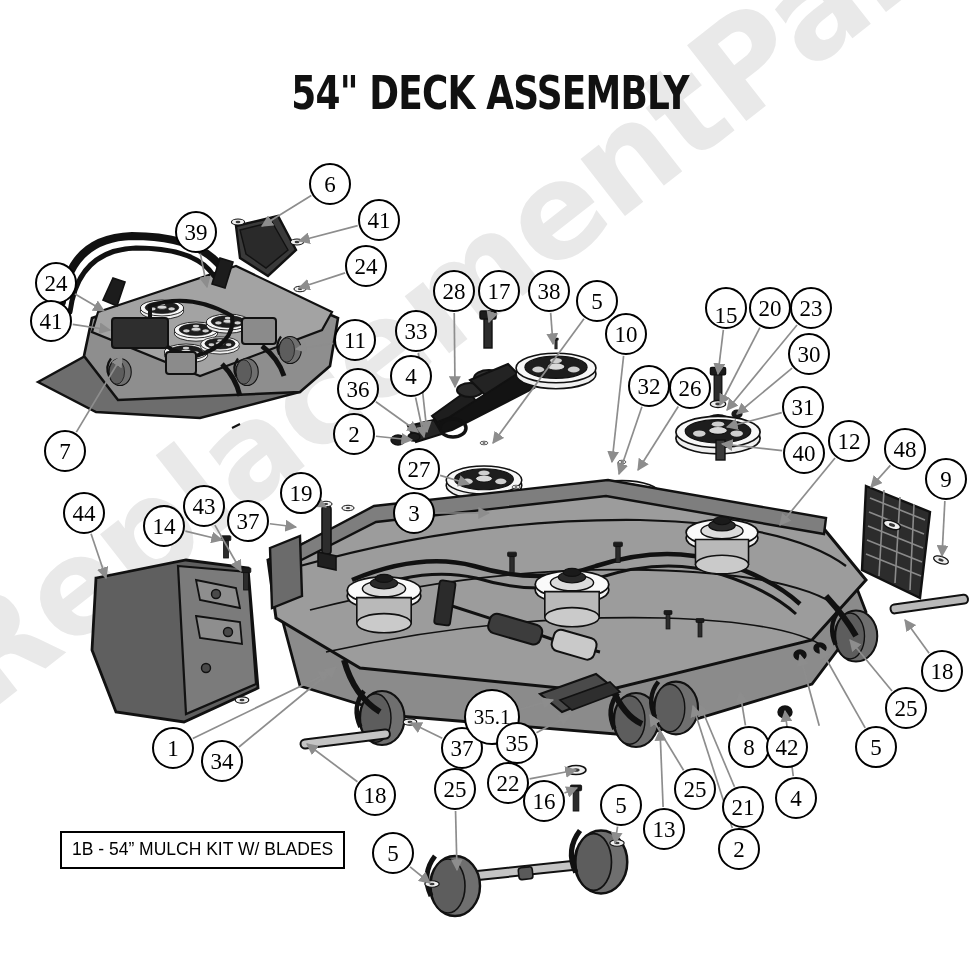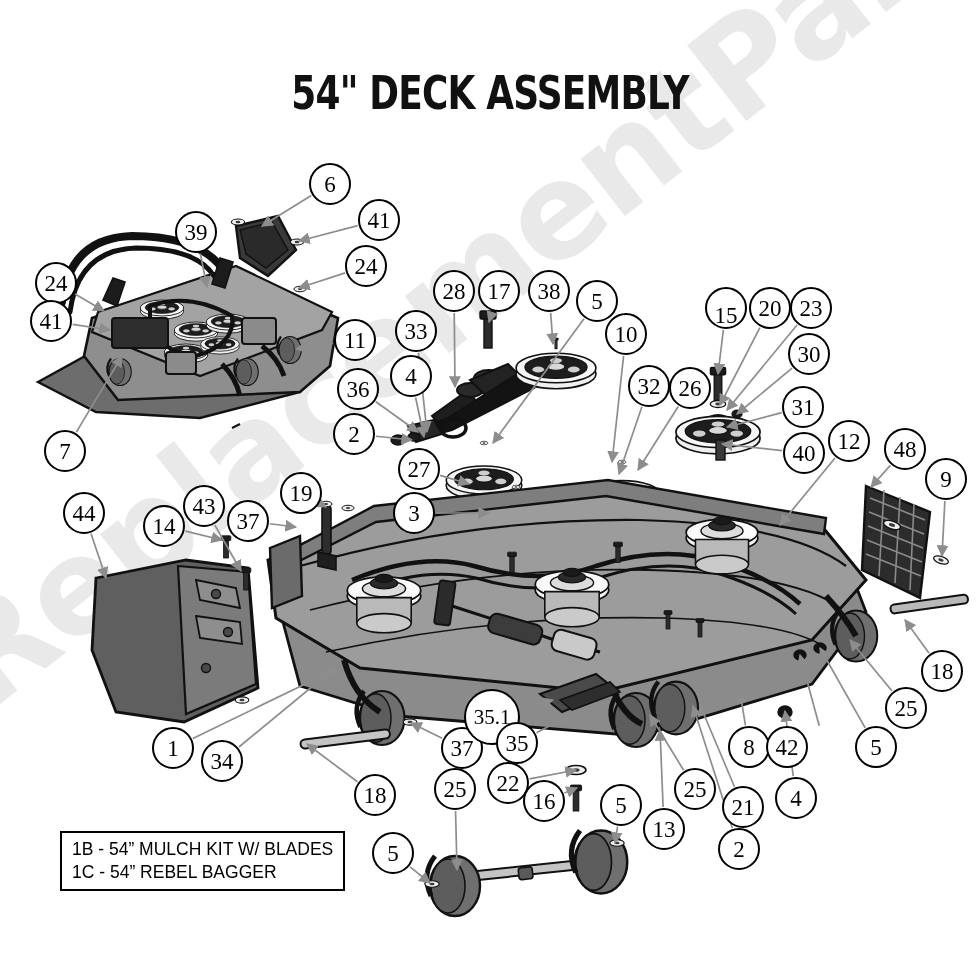--- a/index.html
+++ b/index.html
@@ -589,16 +589,15 @@
       </div>
       <div class="callout c-sm" style="left: 921px; top: 650px;">
         <span>18</span>
       </div>
     </div>
 
   <div id="title">54" DECK ASSEMBLY</div>
 
   <div id="legend">
     <div class="lrow">1B - 54” MULCH KIT W/ BLADES</div>
-    <div class="lrow">1C - 54” REBEL BAGGER</div>
   </div>
 
 </div>
 
 </body></html>

